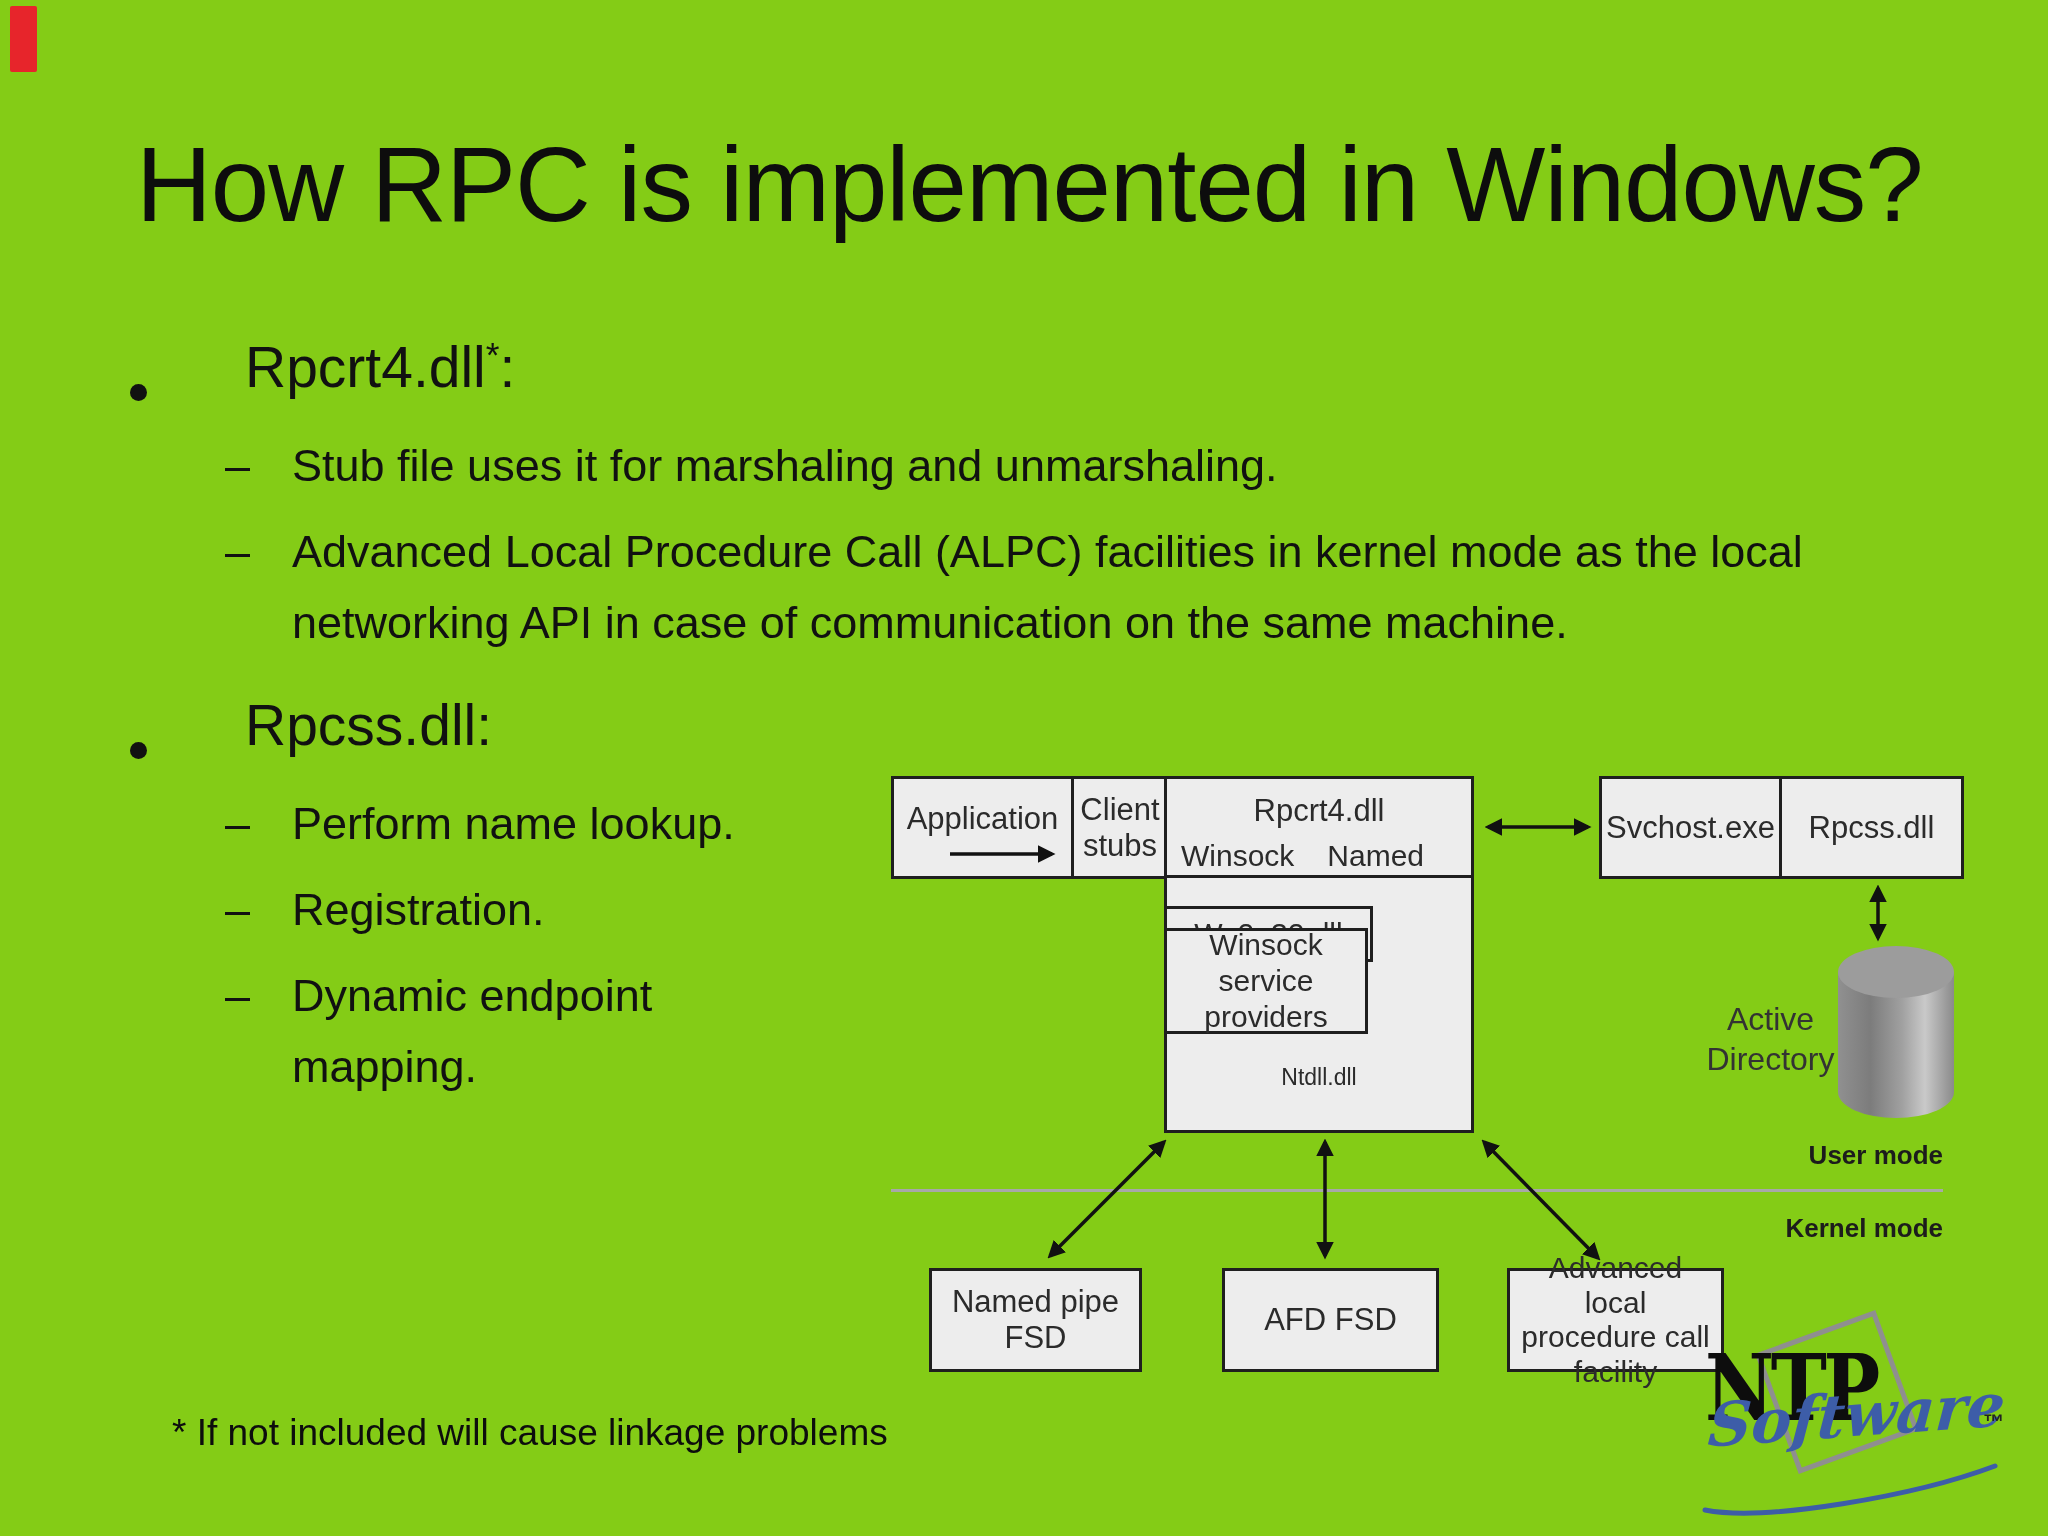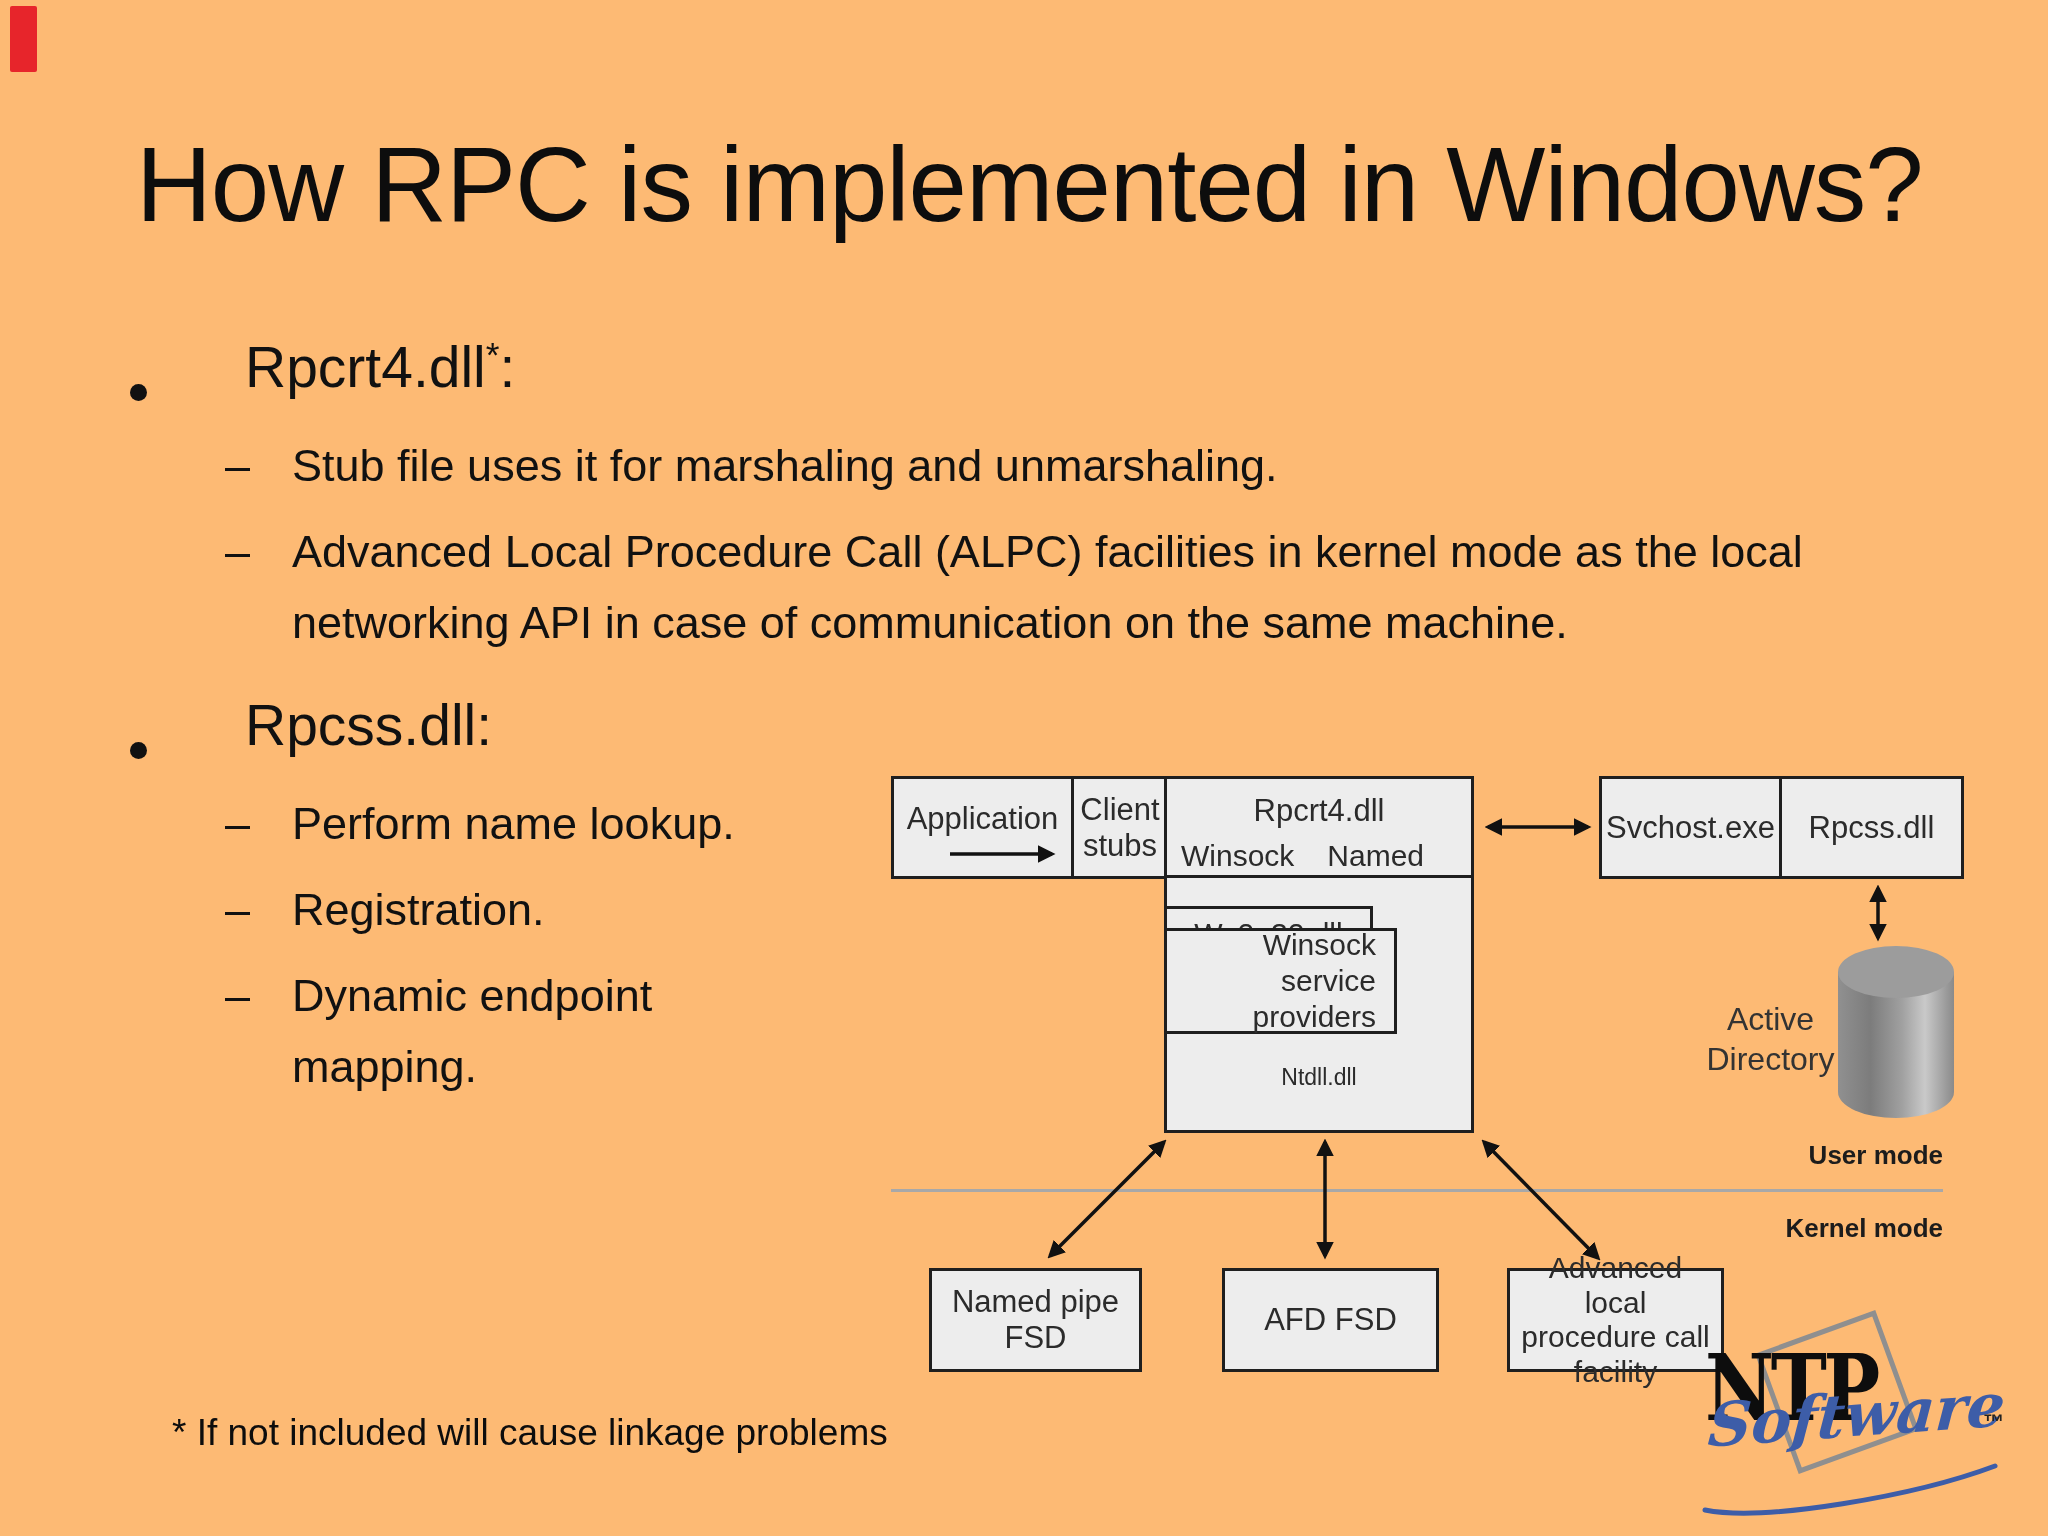--- a/index.html
+++ b/index.html
@@ -1,17 +1,17 @@
 <!DOCTYPE html>
 <html><head>
 <meta charset="utf-8">
 <style>
   html,body{margin:0;padding:0;background:#888;}
   .slide{
-    position:relative;width:2048px;height:1536px;background:#fdba74;overflow:hidden;
+    position:relative;width:2048px;height:1536px;background:#84cc16;overflow:hidden;
     font-family:"Liberation Sans",sans-serif;color:#111;
   }
   .red-mark{position:absolute;left:10px;top:6px;width:27px;height:66px;background:#e7252b;border-radius:2px;}
   .title{position:absolute;left:136px;top:122px;width:1880px;font-size:105px;line-height:1.2;color:#0d0d0d;letter-spacing:-1px;white-space:nowrap;}
   
   .bullets{position:absolute;left:128px;top:334px;width:1820px;}
   .lvl1{display:flex;align-items:flex-end;font-size:57px;line-height:1.18;margin-bottom:30px;gap:40px;}
   .lvl1 .dot{width:17px;height:17px;border-radius:50%;background:#111;margin:26px 58px 0 2px;flex:0 0 auto;}
   .lvl1 sup{font-size:0.62em;vertical-align:super;line-height:0;}
   .lvl2{display:flex;align-items:flex-start;font-size:45px;line-height:1.56;margin-bottom:16px;}
@@ -93,21 +93,21 @@
       <span>Winsock</span>
       <span>Named pipes LPC</span>
     </div>
   </div>
 
   <div class="dbox" style="left:1599px;top:776px;width:183px;height:103px;">Svchost.exe</div>
   <div class="dbox" style="left:1779px;top:776px;width:185px;height:103px;">Rpcss.dll</div>
 
   <div class="bigbox" style="left:1164px;top:875px;width:310px;height:258px;">
     <div class="subbox" style="top:-3px;width:209px;height:56px;margin-top:31px;">Ws2_32.dll</div>
-    <div class="subbox" style="top:50px;width:233px;height:106px;padding:0 18px;text-align:right;">Winsock service providers</div>
+    <div class="subbox" style="top:50px;width:204px;height:106px;padding:0 18px;">Winsock service providers</div>
     <div class="ntdll-label">Ntdll.dll</div>
   </div>
 
   <div class="dbox" style="left:929px;top:1268px;width:213px;height:104px;">Named pipe FSD</div>
   <div class="dbox" style="left:1222px;top:1268px;width:217px;height:104px;">AFD FSD</div>
   <div class="dbox" style="left:1507px;top:1268px;width:217px;height:104px;padding:16px 8px;font-size:30px;">Advanced local procedure call facility</div>
 
   <svg class="arrows" style="left:1834px;top:944px;" width="124" height="176" viewBox="0 0 124 176">
     <defs>
       <linearGradient id="cylg" x1="0" y1="0" x2="1" y2="0">

